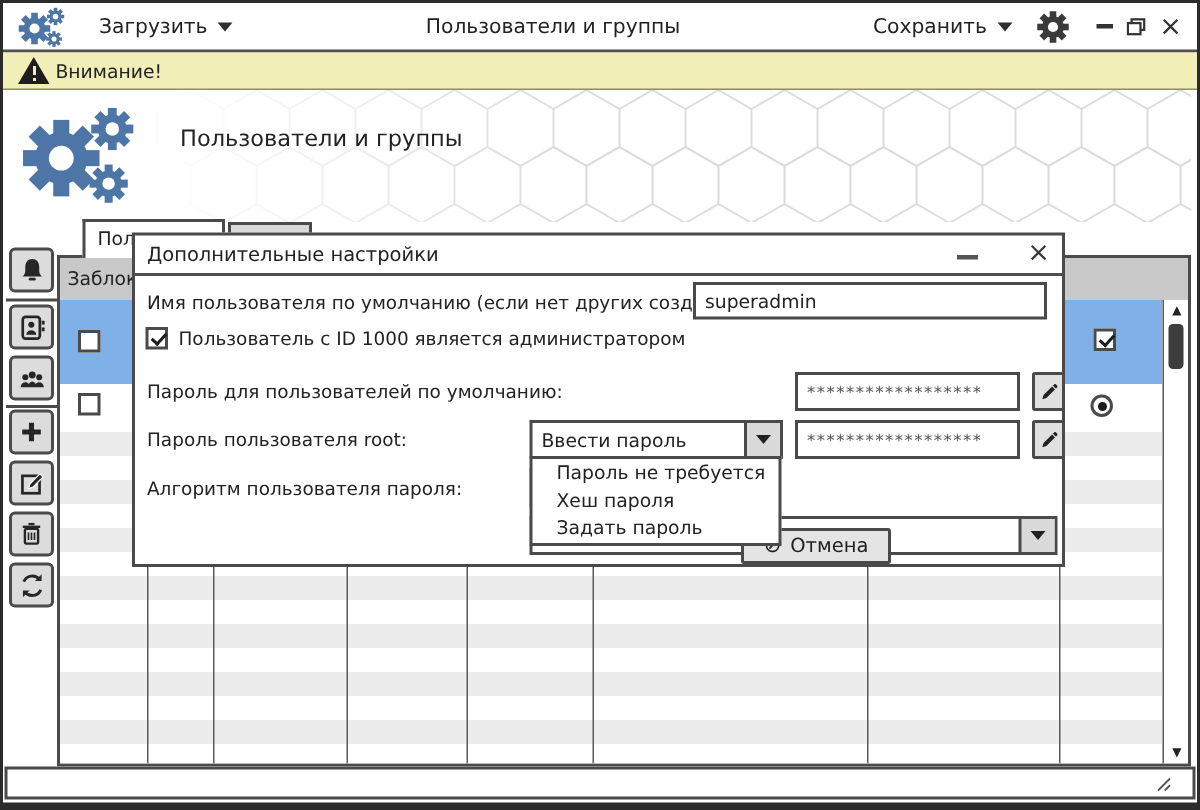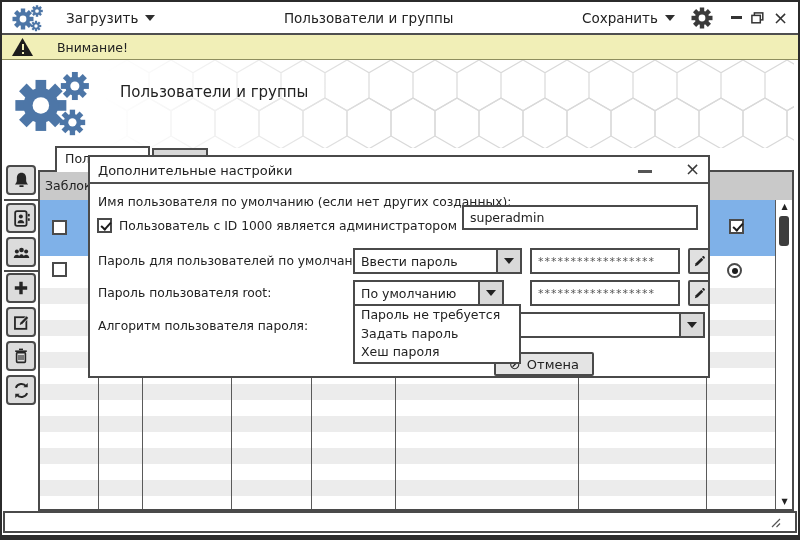--- a/index.html
+++ b/index.html
@@ -12,21 +12,21 @@
     padding:0 10px;gap:8px;background:#fff;}
   .menu-btn{display:flex;align-items:center;gap:7px;font-size:13.5px;cursor:default;}
   .caret{width:0;height:0;border-left:5px solid transparent;border-right:5px solid transparent;
     border-top:6px solid #2e2e2e;display:inline-block;}
   .tb-title{flex:1;text-align:center;font-size:13.5px;}
   .winctl{display:flex;align-items:center;gap:9px;margin-left:10px;}
   .min-bar{width:11px;height:3px;background:#333;display:inline-block;}
   .close-x{font-size:18px;line-height:14px;color:#333;}
   
   .warnbar{height:24px;background:#f1efb7;border-bottom:1px solid #8e8e5e;display:flex;
-    align-items:center;gap:24px;padding:0 10px;}
+    align-items:center;gap:4px;padding:0 10px;}
   .tri{position:relative;width:21px;height:18px;background:#1d1d1d;
     clip-path:polygon(50% 0,100% 100%,0 100%);}
   .tri .bar{position:absolute;left:9.5px;top:6px;width:2px;height:6px;background:#f1efb7;}
   .tri .dot{position:absolute;left:9.5px;top:13.5px;width:2px;height:2px;background:#f1efb7;}
   .warn-text{font-size:12.5px;}
   
   .hexwrap{left:103px;top:58px;width:689px;height:88px;overflow:hidden;}
   .hexfade{left:103px;top:58px;width:689px;height:88px;
     background:linear-gradient(to right,#fff 0%,rgba(255,255,255,0) 40%);}
   .hd-title{left:118px;top:81px;font-size:15px;}
@@ -66,30 +66,30 @@
   .dialog{left:86px;top:153px;width:622px;height:223px;background:#fff;border:2px solid #4a4a4a;
     box-sizing:border-box;z-index:10;}
   .dlg-title{left:8px;top:6px;font-size:13px;text-align:center;}
   .dlg-min{right:56px;top:13px;width:14px;height:3px;background:#555;}
   .dlg-close{right:8px;top:1px;font-size:18px;color:#3a3a3a;}
   .dlg-hr{left:0;right:0;top:25px;border-top:2px solid #4f4f4f;}
   .lbl{font-size:12.3px;white-space:nowrap;}
   .txt{position:absolute;box-sizing:border-box;border:2px solid #4a4a4a;font-family:"DejaVu Sans",sans-serif;
     font-size:12.5px;padding:0 6px;background:#fff;color:#222;}
   .masked{letter-spacing:1px;color:#555;font-size:11px;}
-  .combo{position:absolute;box-sizing:border-box;border:2px solid #4a4a4a;background:#fff;height:26px;}
+  .combo{position:absolute;box-sizing:border-box;border:2px solid #4a4a4a;background:#fff;height:26px;margin-top:32px;}
   .combo .val{position:absolute;left:6px;top:4px;font-size:12.5px;white-space:nowrap;}
   .combo .arr{position:absolute;right:0;top:0;bottom:0;width:22px;background:#d9d9d9;
     border-left:2px solid #4a4a4a;display:flex;align-items:center;justify-content:center;}
   .combo .arr .caret{border-top-color:#222;}
   .pencil-btn{position:absolute;width:22px;height:26px;box-sizing:border-box;background:#e0e0e0;
     border:2px solid #4a4a4a;border-radius:2px;display:flex;align-items:center;justify-content:center;}
   .list{left:263px;top:147px;width:168px;background:#fff;border:2px solid #4a4a4a;
     box-sizing:border-box;z-index:12;}
-  .list .item{font-size:12.5px;padding:1px 6px;height:16.5px;white-space:nowrap;}
+  .list .item{font-size:12.5px;padding:1px 16px;height:16.5px;white-space:nowrap;}
   .dlg-btn{position:absolute;top:195px;width:100px;height:24px;box-sizing:border-box;background:#e4e4e4;
     border:2px solid #4a4a4a;border-radius:2px;display:flex;align-items:center;justify-content:center;
     gap:6px;font-size:13px;}
   .slashcircle{font-size:14px;line-height:14px;color:#1c1c1c;}
   .okcheck{width:9px;height:5px;border-left:3px solid #1c1c1c;border-bottom:3px solid #1c1c1c;
     transform:rotate(-48deg);display:inline-block;margin-top:-3px;}
   
   .statusbar{left:1px;top:509px;width:794px;height:22px;border:2px solid #4a4a4a;
     box-sizing:border-box;background:#fff;}
   .grip{right:14px;top:5px;}
@@ -259,21 +259,21 @@
     </div>
   </div>
 
   <div class="abs dialog">
     <div class="abs dlg-title">Дополнительные настройки</div>
     <div class="abs dlg-min"></div>
     <div class="abs dlg-close">×</div>
     <div class="abs dlg-hr"></div>
 
     <div class="abs lbl" style="left:8px;top:38px">Имя пользователя по умолчанию (если нет других созданных):</div>
-    <input class="txt" style="left: 372px; top: 31px; width: 236px; height: 25px; margin-top: 17px;" readonly="" value="superadmin">
+    <input class="txt" style="left: 372px; top: 31px; width: 236px; height: 25px;" readonly="" value="superadmin">
 
     <span class="cb" style="left:7px;top:61px">
         <span class="check"></span>
       </span>
     <div class="abs lbl" style="left:29px;top:62px">Пользователь с ID 1000 является администратором</div>
 
     <div class="abs lbl" style="left:8px;top:97px">Пароль для пользователей по умолчанию:</div>
     <div class="combo" style="left:263px;top:91px;width:169px">
       <span class="val">Ввести пароль</span>
       <span class="arr">
@@ -306,22 +306,22 @@
     <div class="abs lbl" style="left:8px;top:162px">Алгоритм пользователя пароля:</div>
     <div class="combo" style="left:263px;top:155px;width:352px">
       <span class="val"></span>
       <span class="arr">
           <span class="caret"></span>
         </span>
     </div>
 
     <div class="abs list">
       <div class="item">Пароль не требуется</div>
+      <div class="item">Хеш пароля</div>
       <div class="item">Задать пароль</div>
-      <div class="item">Хеш пароля</div>
     </div>
 
     <div class="dlg-btn" style="left:404px">
       <span class="slashcircle">⊘</span>
       <span>Отмена</span>
     </div>
   </div>
 
   <div class="abs statusbar">
     <svg class="abs grip" width="10" height="10" viewBox="0 0 10 10">

